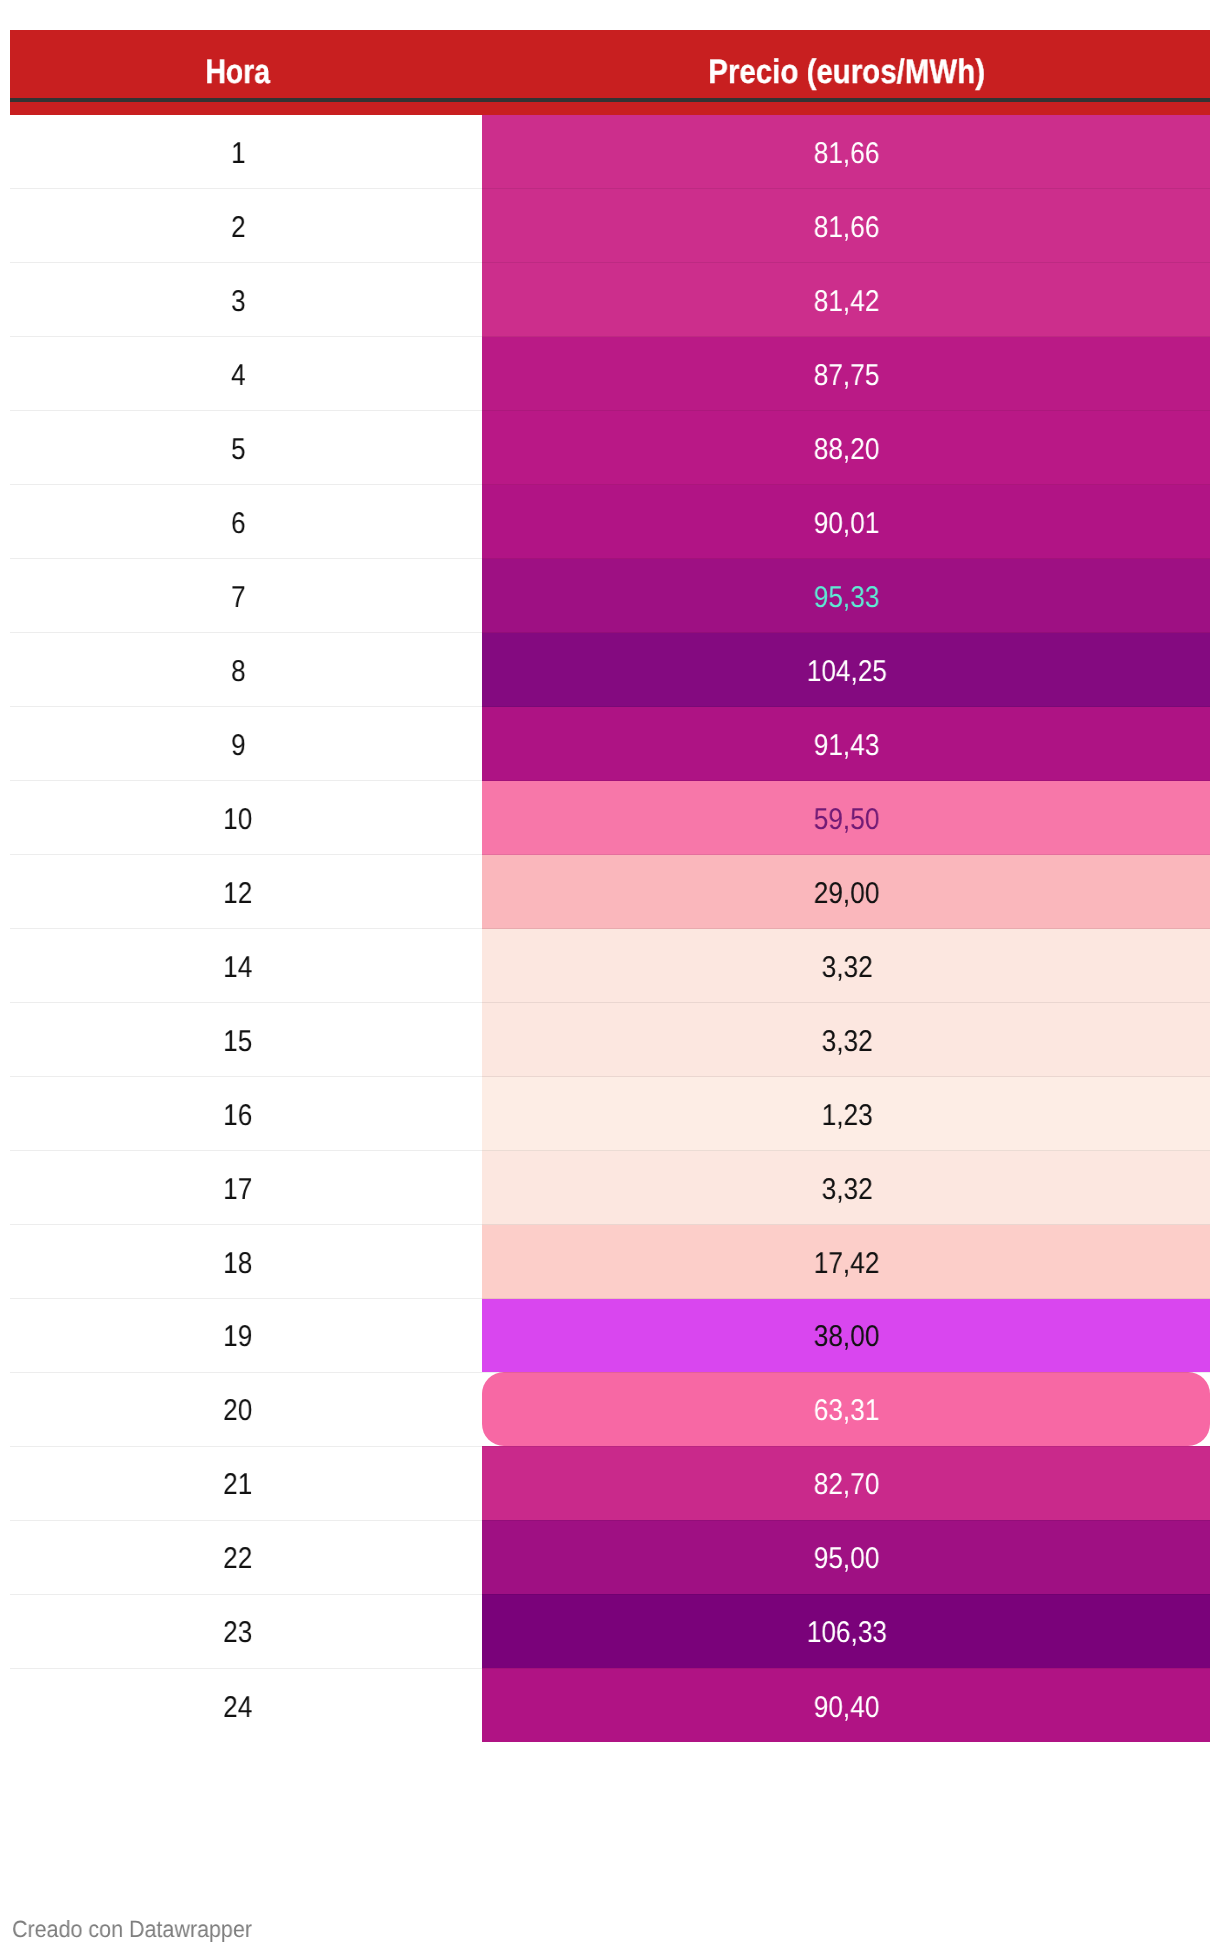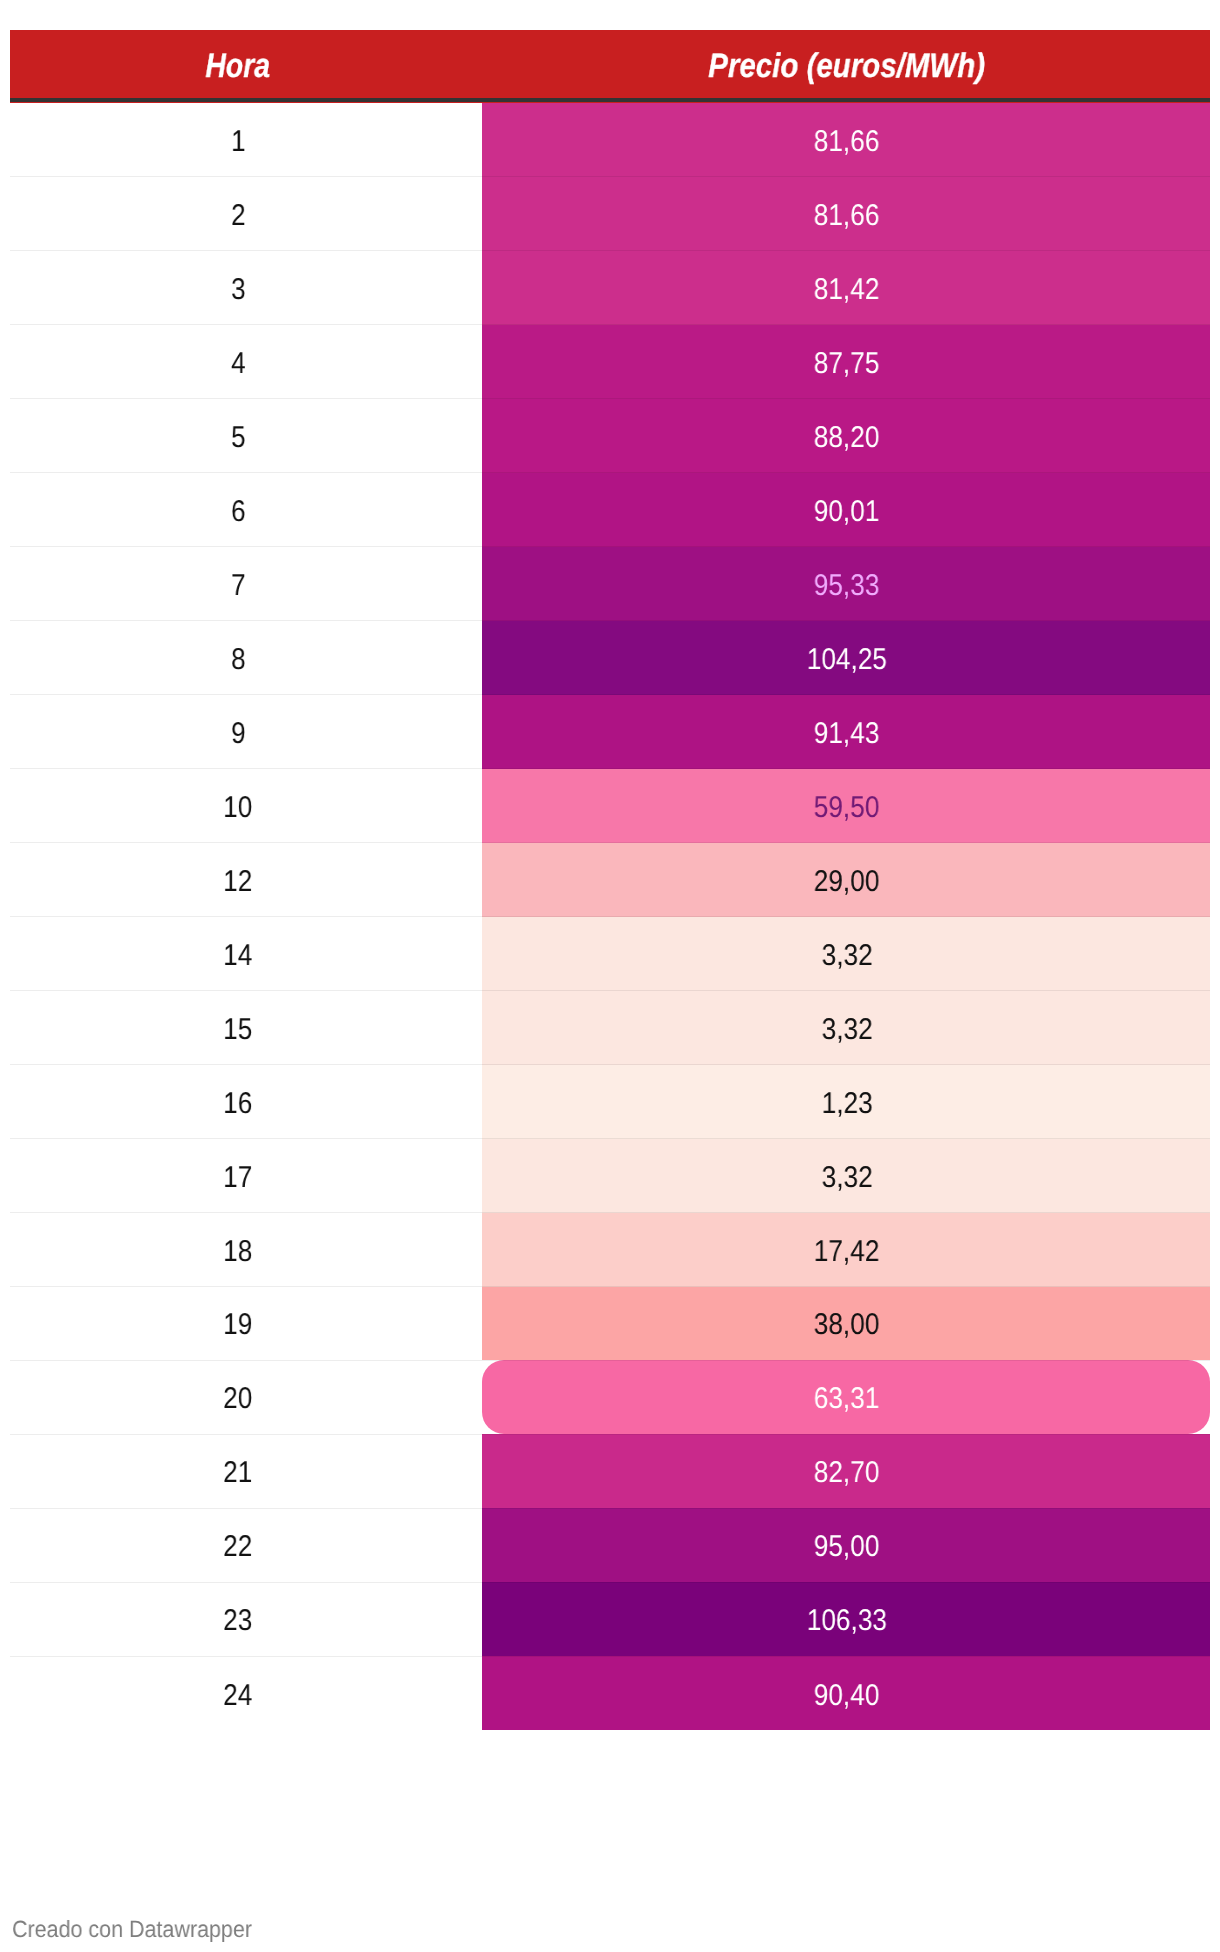--- a/index.html
+++ b/index.html
@@ -14,24 +14,23 @@
   #root{position:relative;width:1220px;height:1952px;overflow:hidden;}
   .dw-table{
     position:absolute;left:10px;top:30px;width:1200px;
     border-collapse:collapse;border-spacing:0;table-layout:fixed;
   }
   .dw-table col.c-hora{width:472px;}
   .dw-table col.c-precio{width:728px;}
   thead th{
     background:#C81F20;color:#ffffff;
     font-size:34px;font-weight:bold;line-height:1;
-    height:73px;padding:0;margin:0;
+    height:85px;padding:0;margin:0;
     text-align:center;vertical-align:middle;
     border-bottom:0;
-    font-style:italic;
   }
   thead th span.t{display:inline-block;position:relative;top:-1px;transform-origin:center center;-webkit-text-stroke:0.35px currentColor;}
   thead th.th-hora span.t{transform:scaleX(0.834);}
   thead th.th-precio span.t{transform:scaleX(0.867);}
   thead th.th-precio{padding-left:2px;}
   thead th.th-hora{padding-right:16px;}
   tbody td{
     font-size:30px;line-height:1;color:#111111;
     height:73.97px;box-sizing:border-box;padding:0;margin:0;
     text-align:center;vertical-align:middle;
@@ -87,21 +86,21 @@
         <tr>
           <td class="td-hora" style="background: rgb(255, 255, 255); color: rgb(17, 17, 17); border-top-color: rgba(0, 0, 0, 0.07);"><span class="t">5</span></td>
           <td class="td-precio" style="background: rgb(185, 24, 134); color: rgb(255, 255, 255); border-top-color: rgba(0, 0, 0, 0.07);"><span class="t">88,20</span></td>
         </tr>
         <tr>
           <td class="td-hora" style="background: rgb(255, 255, 255); color: rgb(17, 17, 17); border-top-color: rgba(0, 0, 0, 0.07);"><span class="t">6</span></td>
           <td class="td-precio" style="background: rgb(177, 20, 133); color: rgb(255, 255, 255); border-top-color: rgba(0, 0, 0, 0.07);"><span class="t">90,01</span></td>
         </tr>
         <tr>
           <td class="td-hora" style="background: rgb(255, 255, 255); color: rgb(17, 17, 17); border-top-color: rgba(0, 0, 0, 0.07);"><span class="t">7</span></td>
-          <td class="td-precio" style="background: rgb(158, 16, 131); color: #f0abfc; border-top-color: rgba(0, 0, 0, 0.07);"><span class="t">95,33</span></td>
+          <td class="td-precio" style="background: rgb(158, 16, 131); color: #5eead4; border-top-color: rgba(0, 0, 0, 0.07);"><span class="t">95,33</span></td>
         </tr>
         <tr>
           <td class="td-hora" style="background: rgb(255, 255, 255); color: rgb(17, 17, 17); border-top-color: rgba(0, 0, 0, 0.07);"><span class="t">8</span></td>
           <td class="td-precio" style="background: rgb(132, 10, 128); color: rgb(255, 255, 255); border-top-color: rgba(0, 0, 0, 0.07);"><span class="t">104,25</span></td>
         </tr>
         <tr>
           <td class="td-hora" style="background: rgb(255, 255, 255); color: rgb(17, 17, 17); border-top-color: rgba(0, 0, 0, 0.07);"><span class="t">9</span></td>
           <td class="td-precio" style="background: rgb(174, 19, 132); color: rgb(255, 255, 255); border-top-color: rgba(0, 0, 0, 0.07);"><span class="t">91,43</span></td>
         </tr>
         <tr>
@@ -127,21 +126,21 @@
         <tr>
           <td class="td-hora" style="background: rgb(255, 255, 255); color: rgb(17, 17, 17); border-top-color: rgba(0, 0, 0, 0.07);"><span class="t">17</span></td>
           <td class="td-precio" style="background: rgb(252, 231, 224); color: rgb(17, 17, 17); border-top-color: rgba(0, 0, 0, 0.07);"><span class="t">3,32</span></td>
         </tr>
         <tr>
           <td class="td-hora" style="background: rgb(255, 255, 255); color: rgb(17, 17, 17); border-top-color: rgba(0, 0, 0, 0.07);"><span class="t">18</span></td>
           <td class="td-precio" style="background: rgb(252, 206, 201); color: rgb(17, 17, 17); border-top-color: rgba(0, 0, 0, 0.07);"><span class="t">17,42</span></td>
         </tr>
         <tr>
           <td class="td-hora" style="background: rgb(255, 255, 255); color: rgb(17, 17, 17); border-top-color: rgba(0, 0, 0, 0.07);"><span class="t">19</span></td>
-          <td class="td-precio" style="background: #fca5a5; color: rgb(17, 17, 17); border-top-color: rgba(0, 0, 0, 0.07);"><span class="t">38,00</span></td>
+          <td class="td-precio" style="background: #d946ef; color: rgb(17, 17, 17); border-top-color: rgba(0, 0, 0, 0.07);"><span class="t">38,00</span></td>
         </tr>
         <tr>
           <td class="td-hora" style="background: rgb(255, 255, 255); color: rgb(17, 17, 17); border-top-color: rgba(0, 0, 0, 0.07);"><span class="t">20</span></td>
           <td class="td-precio" style="background: rgb(247, 104, 164); color: rgb(255, 255, 255); border-top-color: rgba(0, 0, 0, 0.07); border-radius: 22px;"><span class="t">63,31</span></td>
         </tr>
         <tr>
           <td class="td-hora" style="background: rgb(255, 255, 255); color: rgb(17, 17, 17); border-top-color: rgba(0, 0, 0, 0.07);"><span class="t">21</span></td>
           <td class="td-precio" style="background: rgb(201, 41, 139); color: rgb(255, 255, 255); border-top-color: rgba(0, 0, 0, 0.07);"><span class="t">82,70</span></td>
         </tr>
         <tr>

